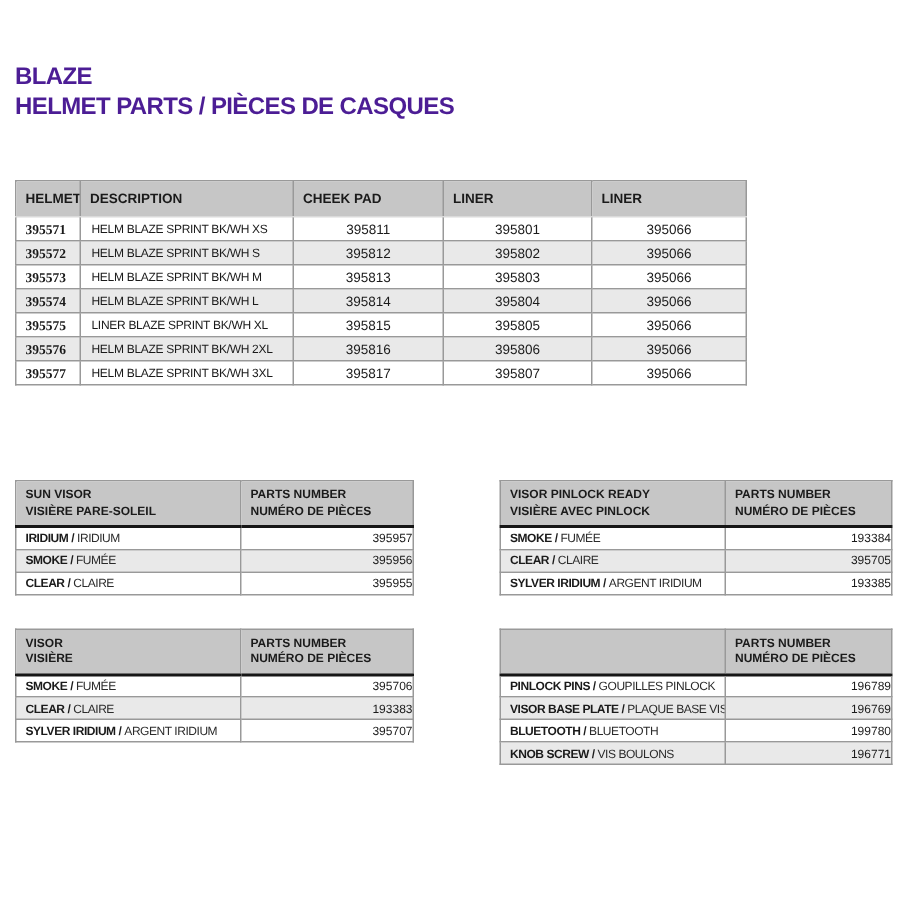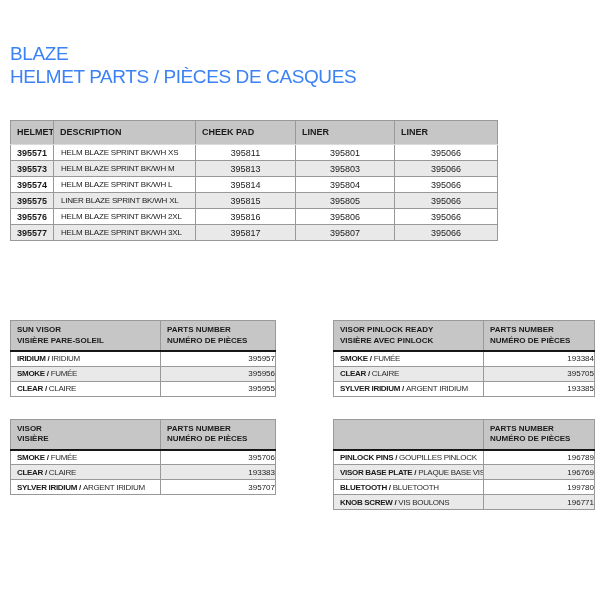--- a/index.html
+++ b/index.html
@@ -11,41 +11,41 @@
     --page-bg:#ffffff;
   }
   *{box-sizing:border-box;margin:0;padding:0;}
   html,body{background:#fff;}
   body{font-family:"Liberation Sans",sans-serif;color:var(--text);}
   .page{position:relative;width:600px;height:600px;background:var(--page-bg);overflow:hidden;}
 
   
   .title-block{position:absolute;left:10px;top:42px;}
   .title-block h1{
-    font-size:19px;font-weight:normal;letter-spacing:-0.4px;line-height:1.22;
-    color:#3b82f6;text-transform:uppercase;
+    font-size:16px;font-weight:bold;letter-spacing:-0.4px;line-height:1.22;
+    color:#4c1d95;text-transform:uppercase;
   }
 
   
   table{border-collapse:collapse;table-layout:fixed;}
   th,td{border:1px solid var(--border);overflow:hidden;}
   thead th{background:var(--header-bg);font-weight:bold;text-align:left;vertical-align:middle;}
 
   .main-table{position:absolute;left:10px;top:120px;width:487px;font-size:9px;}
   .main-table col.c-helmet{width:43px;}
   .main-table col.c-desc{width:142px;}
   .main-table col.c-cheek{width:100px;}
   .main-table col.c-liner{width:99px;}
   .main-table col.c-peak{width:103px;}
   .main-table thead th{padding:0 5px 0 6px;line-height:1.15;}
   .main-table tr.hdr-en th{height:24px;border-bottom-color:#dadada;}
   .main-table tr.hdr-fr th{height:27px;border-bottom:2px solid var(--heavy-border);}
   .main-table tbody td{height:16px;vertical-align:middle;}
   .main-table tbody tr:nth-child(even){background:var(--zebra-bg);}
-  .main-table td.helmet{font-weight:bold;padding-left:6px;}
+  .main-table td.helmet{font-weight:bold;padding-left:6px;font-family:Liberation Serif, serif;}
   .main-table td.desc{padding-left:7px;font-size:8px;letter-spacing:-0.2px;white-space:nowrap;}
   .main-table td.num{text-align:center;}
 
   
   .small-grid{
     position:absolute;left:10px;top:320px;
     display:grid;grid-template-columns:265px 261px;column-gap:58px;row-gap:22px;
     align-items:start;
   }
   .small-table{width:100%;font-size:8px;}
@@ -93,20 +93,27 @@
     </thead>
     <tbody>
       <tr>
         <td class="helmet">395571</td>
         <td class="desc">HELM BLAZE SPRINT BK/WH XS</td>
         <td class="num">395811</td>
         <td class="num">395801</td>
         <td class="num">395066</td>
       </tr>
       <tr>
+        <td class="helmet">395572</td>
+        <td class="desc">HELM BLAZE SPRINT BK/WH S</td>
+        <td class="num">395812</td>
+        <td class="num">395802</td>
+        <td class="num">395066</td>
+      </tr>
+      <tr>
         <td class="helmet">395573</td>
         <td class="desc">HELM BLAZE SPRINT BK/WH M</td>
         <td class="num">395813</td>
         <td class="num">395803</td>
         <td class="num">395066</td>
       </tr>
       <tr>
         <td class="helmet">395574</td>
         <td class="desc">HELM BLAZE SPRINT BK/WH L</td>
         <td class="num">395814</td>

